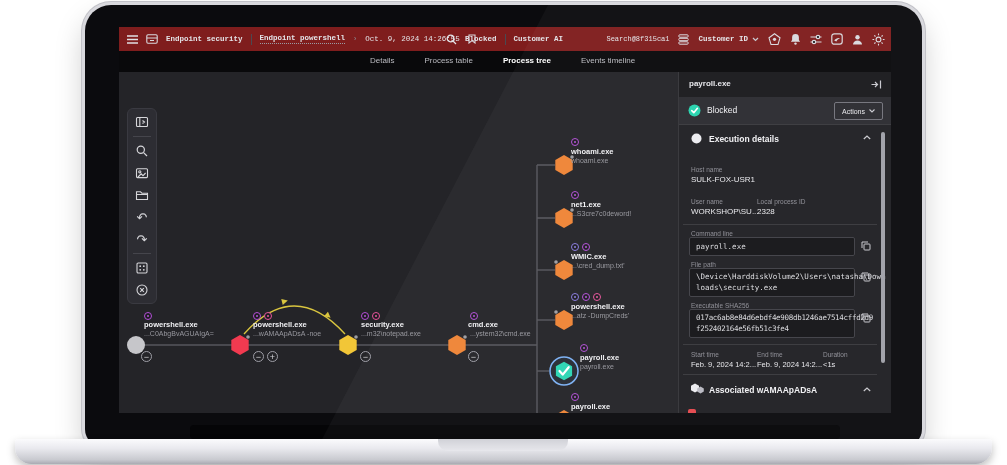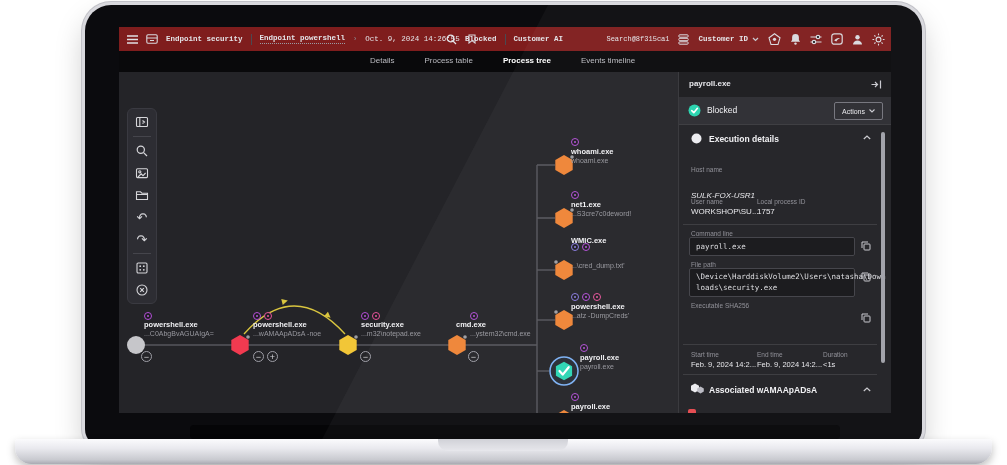--- a/index.html
+++ b/index.html
@@ -325,41 +325,41 @@
           <span class="bdg b-purple"></span>
           <span class="bdg b-pink"></span>
         </div>
       <div class="abs nname" style="left:242px;top:248px;">security.exe</div>
       <div class="abs ncmd" style="left:242px;top:257px;">...m32\notepad.exe</div>
       <div class="nbtn" style="left:241px;top:279px;">−</div>
 
       <div class="abs bdgrow" style="left:351px;top:240px;">
           <span class="bdg b-purple"></span>
         </div>
-      <div class="abs nname" style="left:337px;top:248px;">cmd.exe</div>
+      <div class="abs nname" style="left:349px;top:248px;">cmd.exe</div>
       <div class="abs ncmd" style="left:351px;top:257px;">...ystem32\cmd.exe</div>
       <div class="nbtn" style="left:349px;top:279px;">−</div>
 
       <div class="abs bdgrow" style="left:452px;top:66px;">
           <span class="bdg b-purple"></span>
         </div>
       <div class="abs nname" style="left:452px;top:75px;">whoami.exe</div>
       <div class="abs ncmd" style="left:452px;top:84px;">whoami.exe</div>
 
       <div class="abs bdgrow" style="left:452px;top:119px;">
           <span class="bdg b-purple"></span>
         </div>
       <div class="abs nname" style="left:452px;top:128px;">net1.exe</div>
       <div class="abs ncmd" style="left:452px;top:137px;">...S3cre7c0deword!</div>
 
       <div class="abs bdgrow" style="left:452px;top:171px;">
           <span class="bdg b-violet"></span>
           <span class="bdg b-purple"></span>
         </div>
-      <div class="abs nname" style="left:452px;top:164px;">WMIC.exe</div>
+      <div class="abs nname" style="left:452px;top:180px;">WMIC.exe</div>
       <div class="abs ncmd" style="left:452px;top:189px;">...\cred_dump.txt'</div>
 
       <div class="abs bdgrow" style="left:452px;top:221px;">
           <span class="bdg b-violet"></span>
           <span class="bdg b-purple"></span>
           <span class="bdg b-pink"></span>
         </div>
       <div class="abs nname" style="left:452px;top:230px;">powershell.exe</div>
       <div class="abs ncmd" style="left:452px;top:239px;">...atz -DumpCreds'</div>
 
@@ -409,26 +409,26 @@
             </svg>
         </span>
         <span class="abs sect-title" style="left:30px;top:62px;">Execution details</span>
         <span class="abs" style="left:184px;top:63px;">
           <svg class="ic" width="8" height="5">
               <polyline points="0.8,4 4,1 7.2,4" fill="none" stroke="#c9c9cf" stroke-width="1.2"></polyline>
             </svg>
         </span>
 
         <span class="abs lbl" style="left:12px;top:94px;">Host name</span>
-        <span class="abs val" style="left:12px;top:119px;font-style:italic;">SULK-FOX-USR1</span>
+        <span class="abs val" style="left:12px;top:103px;">SULK-FOX-USR1</span>
 
         <span class="abs lbl" style="left:12px;top:126px;">User name</span>
         <span class="abs val" style="left:12px;top:135px;">WORKSHOP\SU...</span>
         <span class="abs lbl" style="left:78px;top:126px;">Local process ID</span>
-        <span class="abs val" style="left:78px;top:135px;">1757</span>
+        <span class="abs val" style="left:78px;top:135px;">2328</span>
 
         <div class="pdiv" style="top:152px;"></div>
 
         <span class="abs lbl" style="left:12px;top:158px;">Command line</span>
         <div class="inbox" style="left:10px;top:165px;width:164px;height:17px;">
           <span class="abs mono" style="left:6px;top:4px;">payroll.exe</span>
         </div>
         <span class="copybtn" style="left:180px;top:167px;">
           <svg class="ic" width="10" height="10">
               <g stroke="#c9c9cf" stroke-width="1" fill="none">
@@ -446,20 +446,24 @@
         <span class="copybtn" style="left:180px;top:198px;">
           <svg class="ic" width="10" height="10">
               <g stroke="#c9c9cf" stroke-width="1" fill="none">
                 <rect x="3" y="3" width="6" height="6" rx="0.8"></rect>
                 <path d="M7,1 h-6 v6"></path>
               </g>
             </svg>
         </span>
 
         <span class="abs lbl" style="left:12px;top:230px;">Executable SHA256</span>
+        <div class="inbox" style="left:10px;top:237px;width:164px;height:27px;">
+          <span class="abs mono" style="left:6px;top:3px;letter-spacing:-0.3px;">017ac6ab8e84d6ebdf4e908db1246ae7514cffd2d9</span>
+          <span class="abs mono" style="left:6px;top:14px;letter-spacing:-0.3px;">f252402164e56fb51c3fe4</span>
+        </div>
         <span class="copybtn" style="left:180px;top:239px;">
           <svg class="ic" width="10" height="10">
               <g stroke="#c9c9cf" stroke-width="1" fill="none">
                 <rect x="3" y="3" width="6" height="6" rx="0.8"></rect>
                 <path d="M7,1 h-6 v6"></path>
               </g>
             </svg>
         </span>
 
         <div class="pdiv" style="top:272px;"></div>

